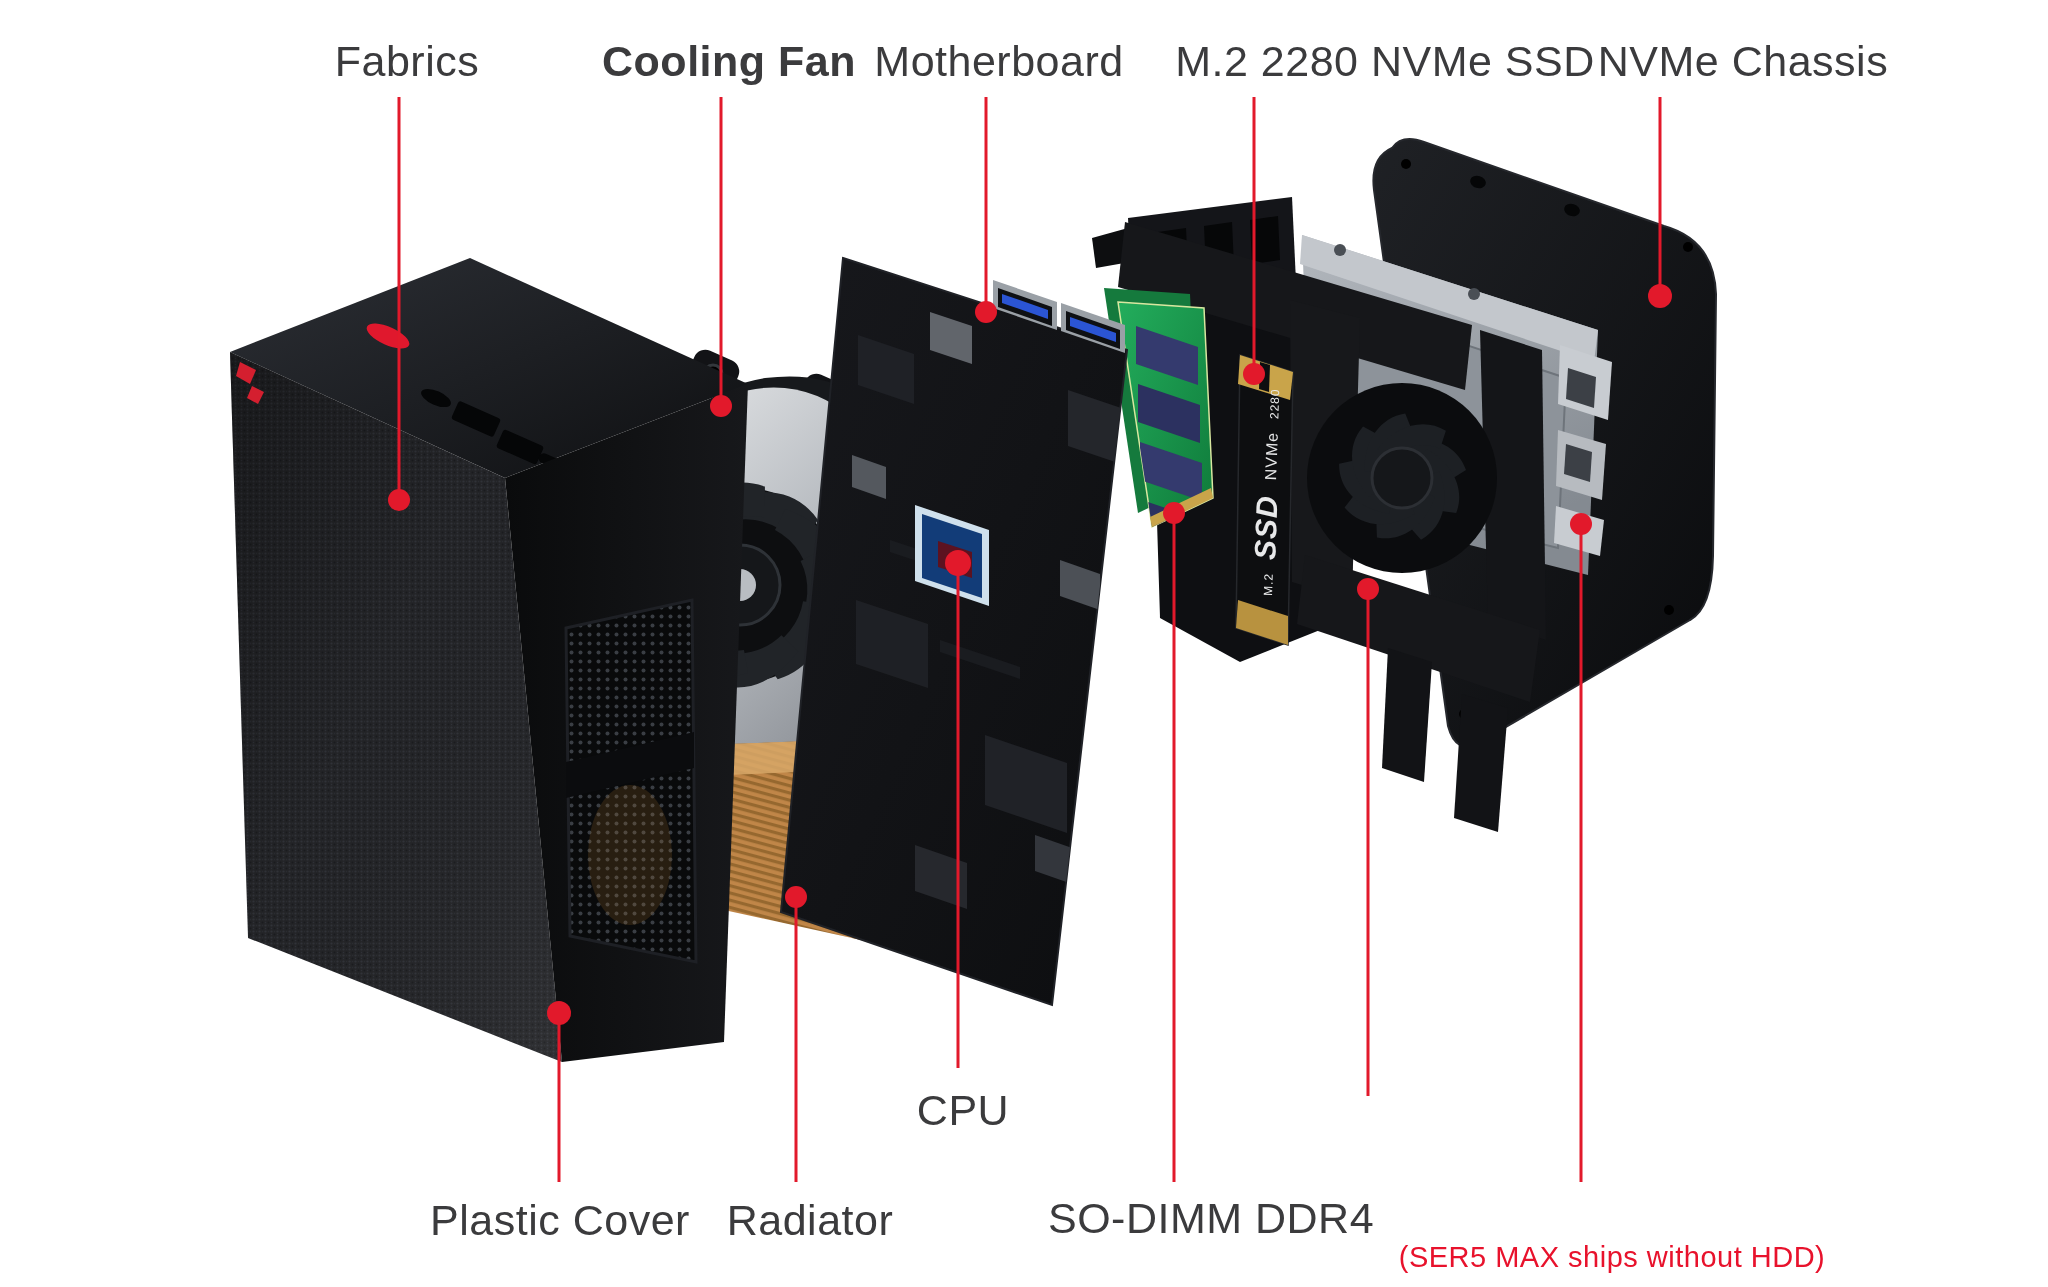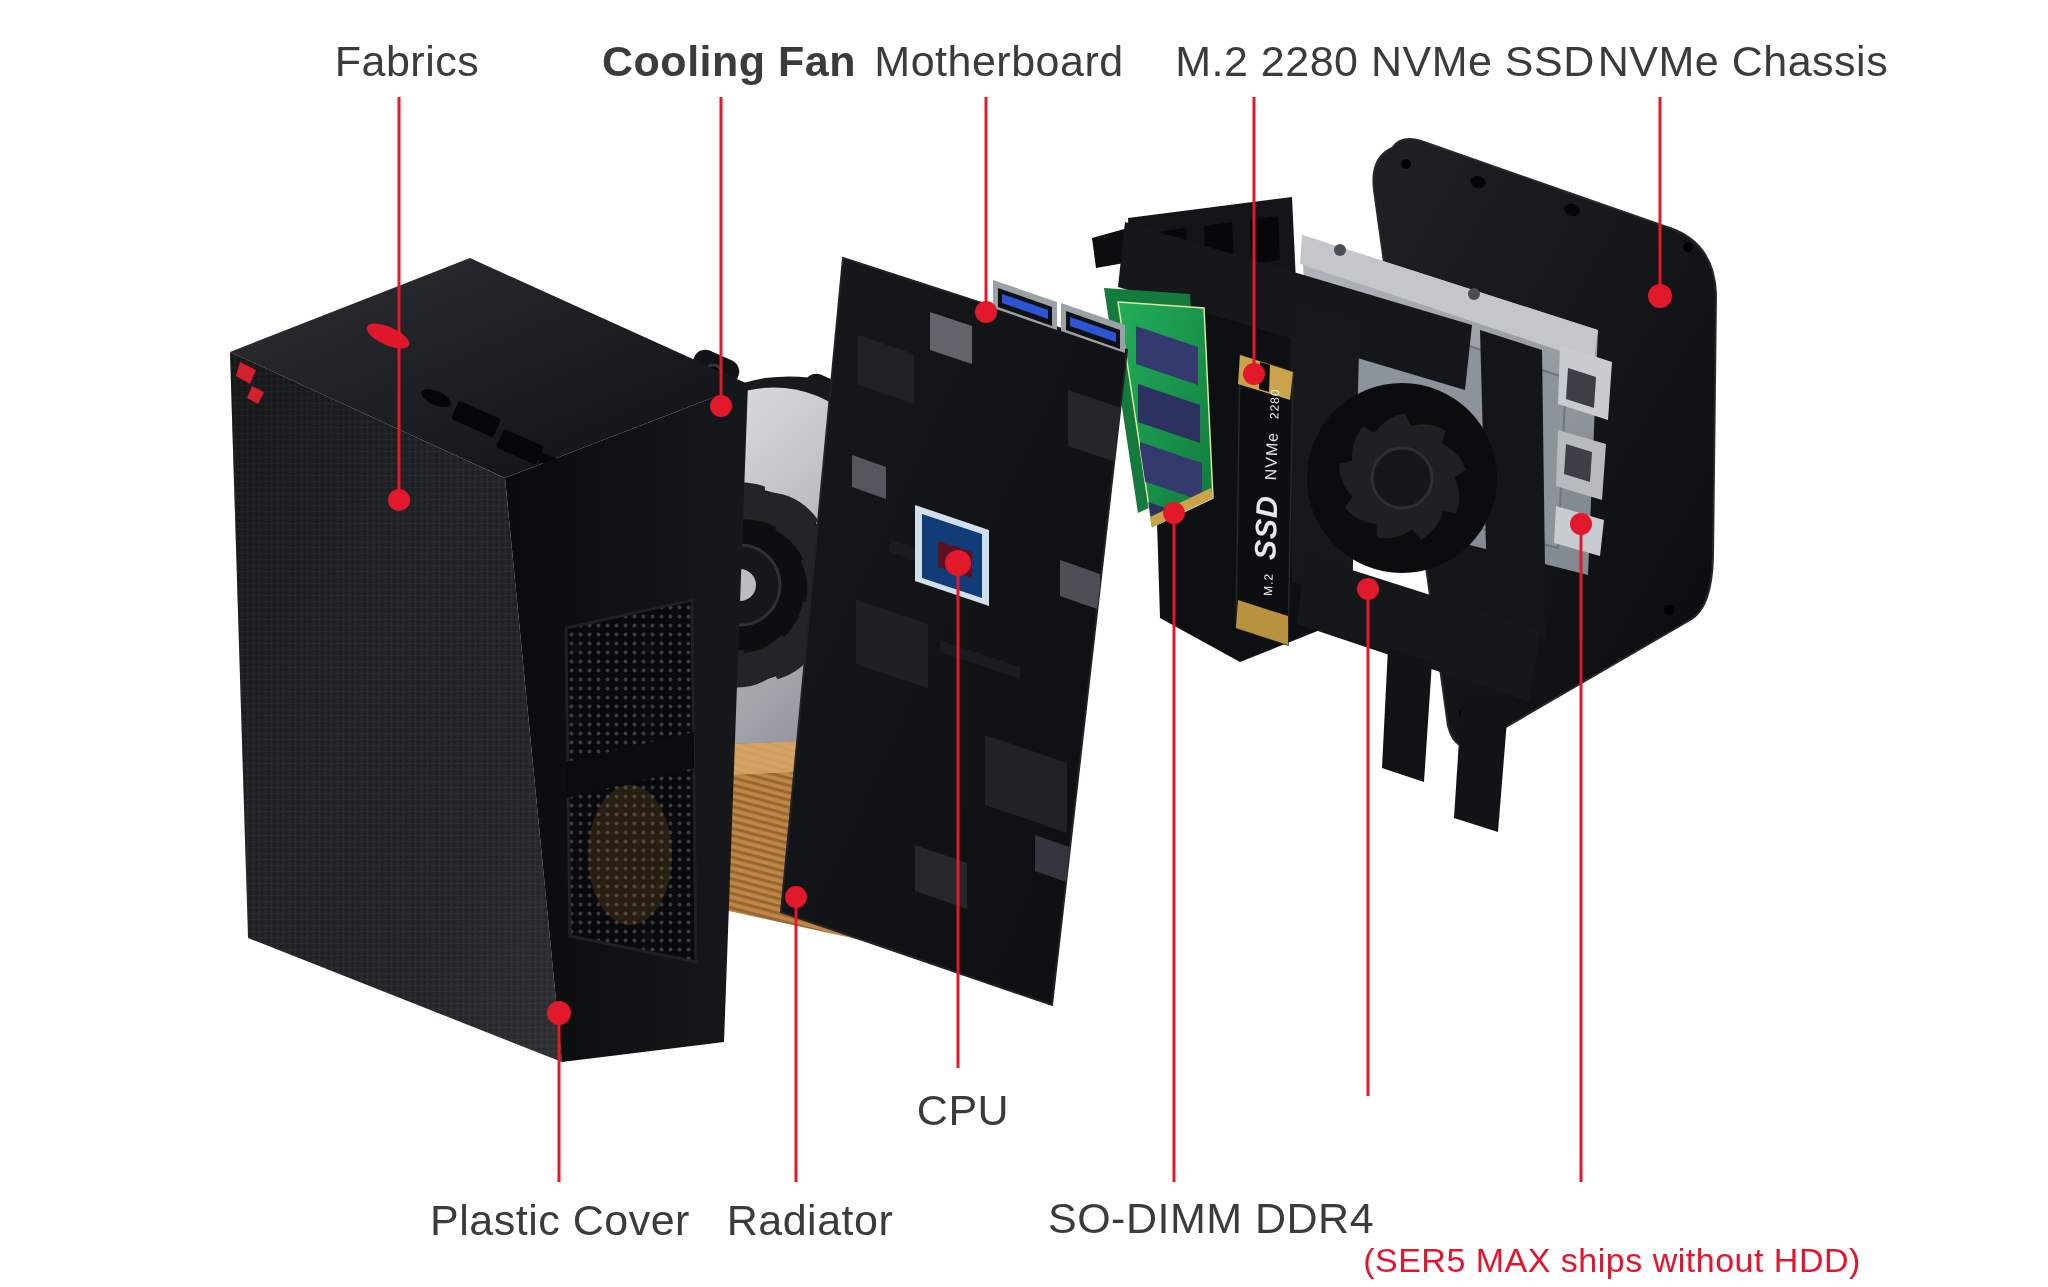--- a/index.html
+++ b/index.html
@@ -5,21 +5,21 @@
   html,body{margin:0;padding:0;background:#ffffff;}
   .stage{
     position:relative;width:2048px;height:1287px;background:#ffffff;overflow:hidden;
     font-family:"Liberation Sans", sans-serif;
   }
   .stage svg{position:absolute;left:0;top:0;}
   .callout{
     position:absolute;transform:translateX(-50%);
     font-size:43px;font-weight:500;color:#3b3b3d;letter-spacing:0.5px;white-space:nowrap;
   }
-  .callout.note{font-size:34px;color:#e8122c;font-weight:500;}
+  .callout.note{font-size:29px;color:#e8122c;font-weight:500;}
 </style>
 </head>
 <body>
 
 <div class="stage">
 
 <svg width="2048" height="1287" viewBox="0 0 2048 1287">
   <defs>
     <pattern id="fab" width="6" height="6" patternUnits="userSpaceOnUse">
       <rect width="6" height="6" fill="#232427"></rect>

